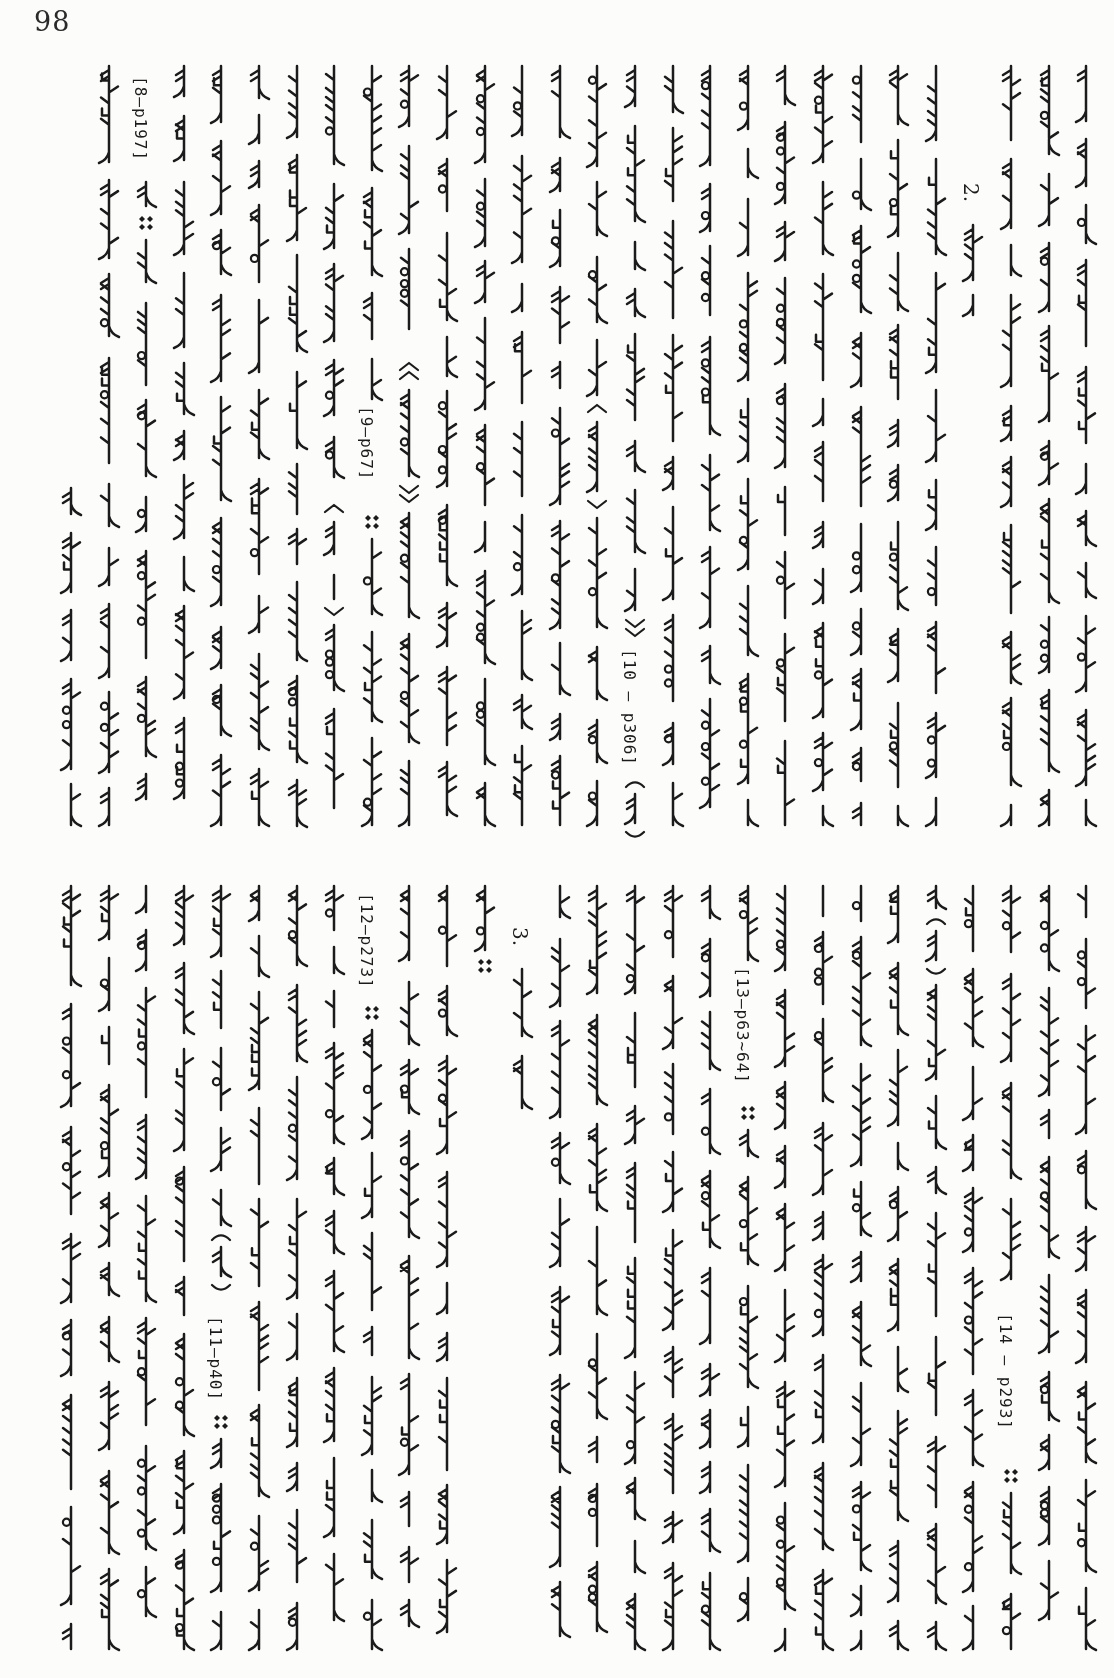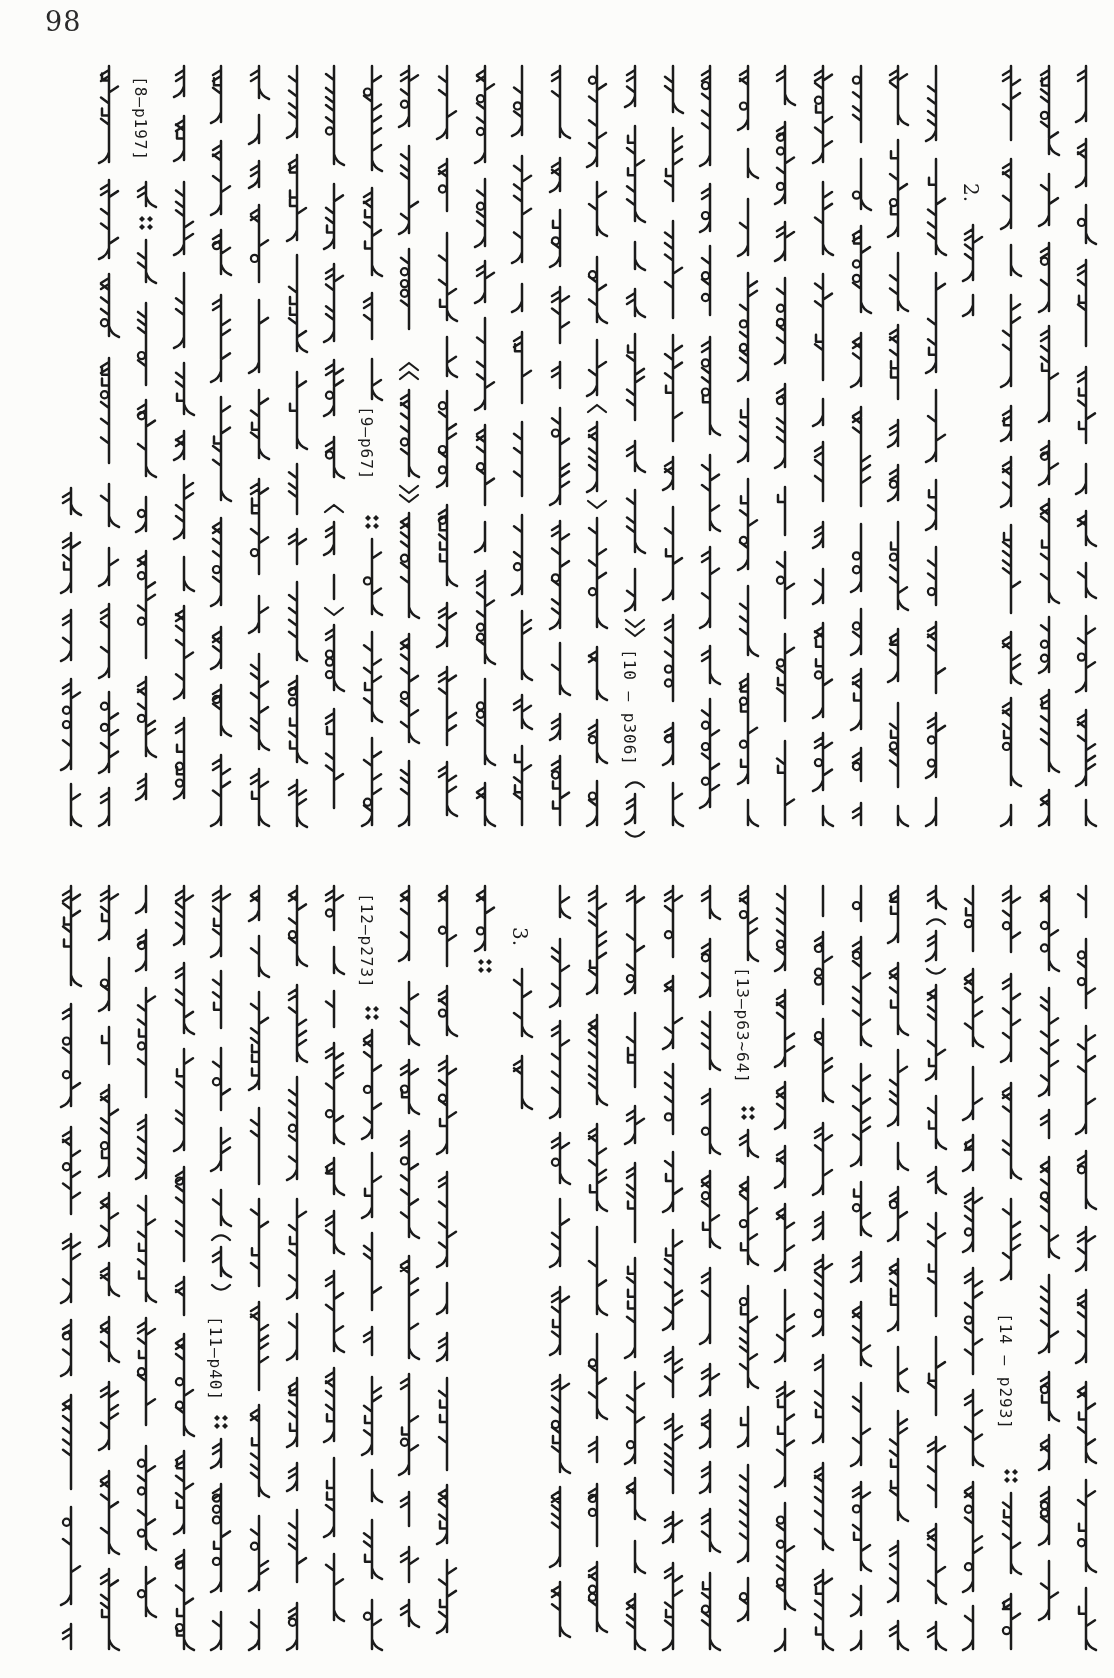--- a/index.html
+++ b/index.html
@@ -4,21 +4,20 @@
 <style>
   html,body{margin:0;padding:0;background:#fcfcfa;}
   .page{
     position:relative;width:1114px;height:1678px;background:#fcfcfa;
     overflow:hidden;font-family:"Liberation Serif",serif;color:#1b1b1b;
   }
   .page-number{
     position:absolute;left:34px;top:6px;font-size:27px;
     font-family:"DejaVu Serif","Liberation Serif",serif;color:#2a2a2a;
     letter-spacing:1px;
-    margin-left:11px;
   }
   .band{position:absolute;left:0;width:1114px;}
   .column{position:absolute;width:30px;}
   .mword path{stroke:#1b1b1b;stroke-width:2.5;fill:none;stroke-linecap:round;stroke-linejoin:round;}
   .mword circle{stroke:#1b1b1b;stroke-width:2.2;fill:none;}
   .mark path{stroke:#1b1b1b;stroke-width:2.2;fill:none;stroke-linecap:round;stroke-linejoin:round;}
   .stopmark path{fill:#1b1b1b;stroke:none;}
   .cite{
     position:absolute;left:0;width:30px;
     writing-mode:vertical-lr;text-orientation:sideways;

